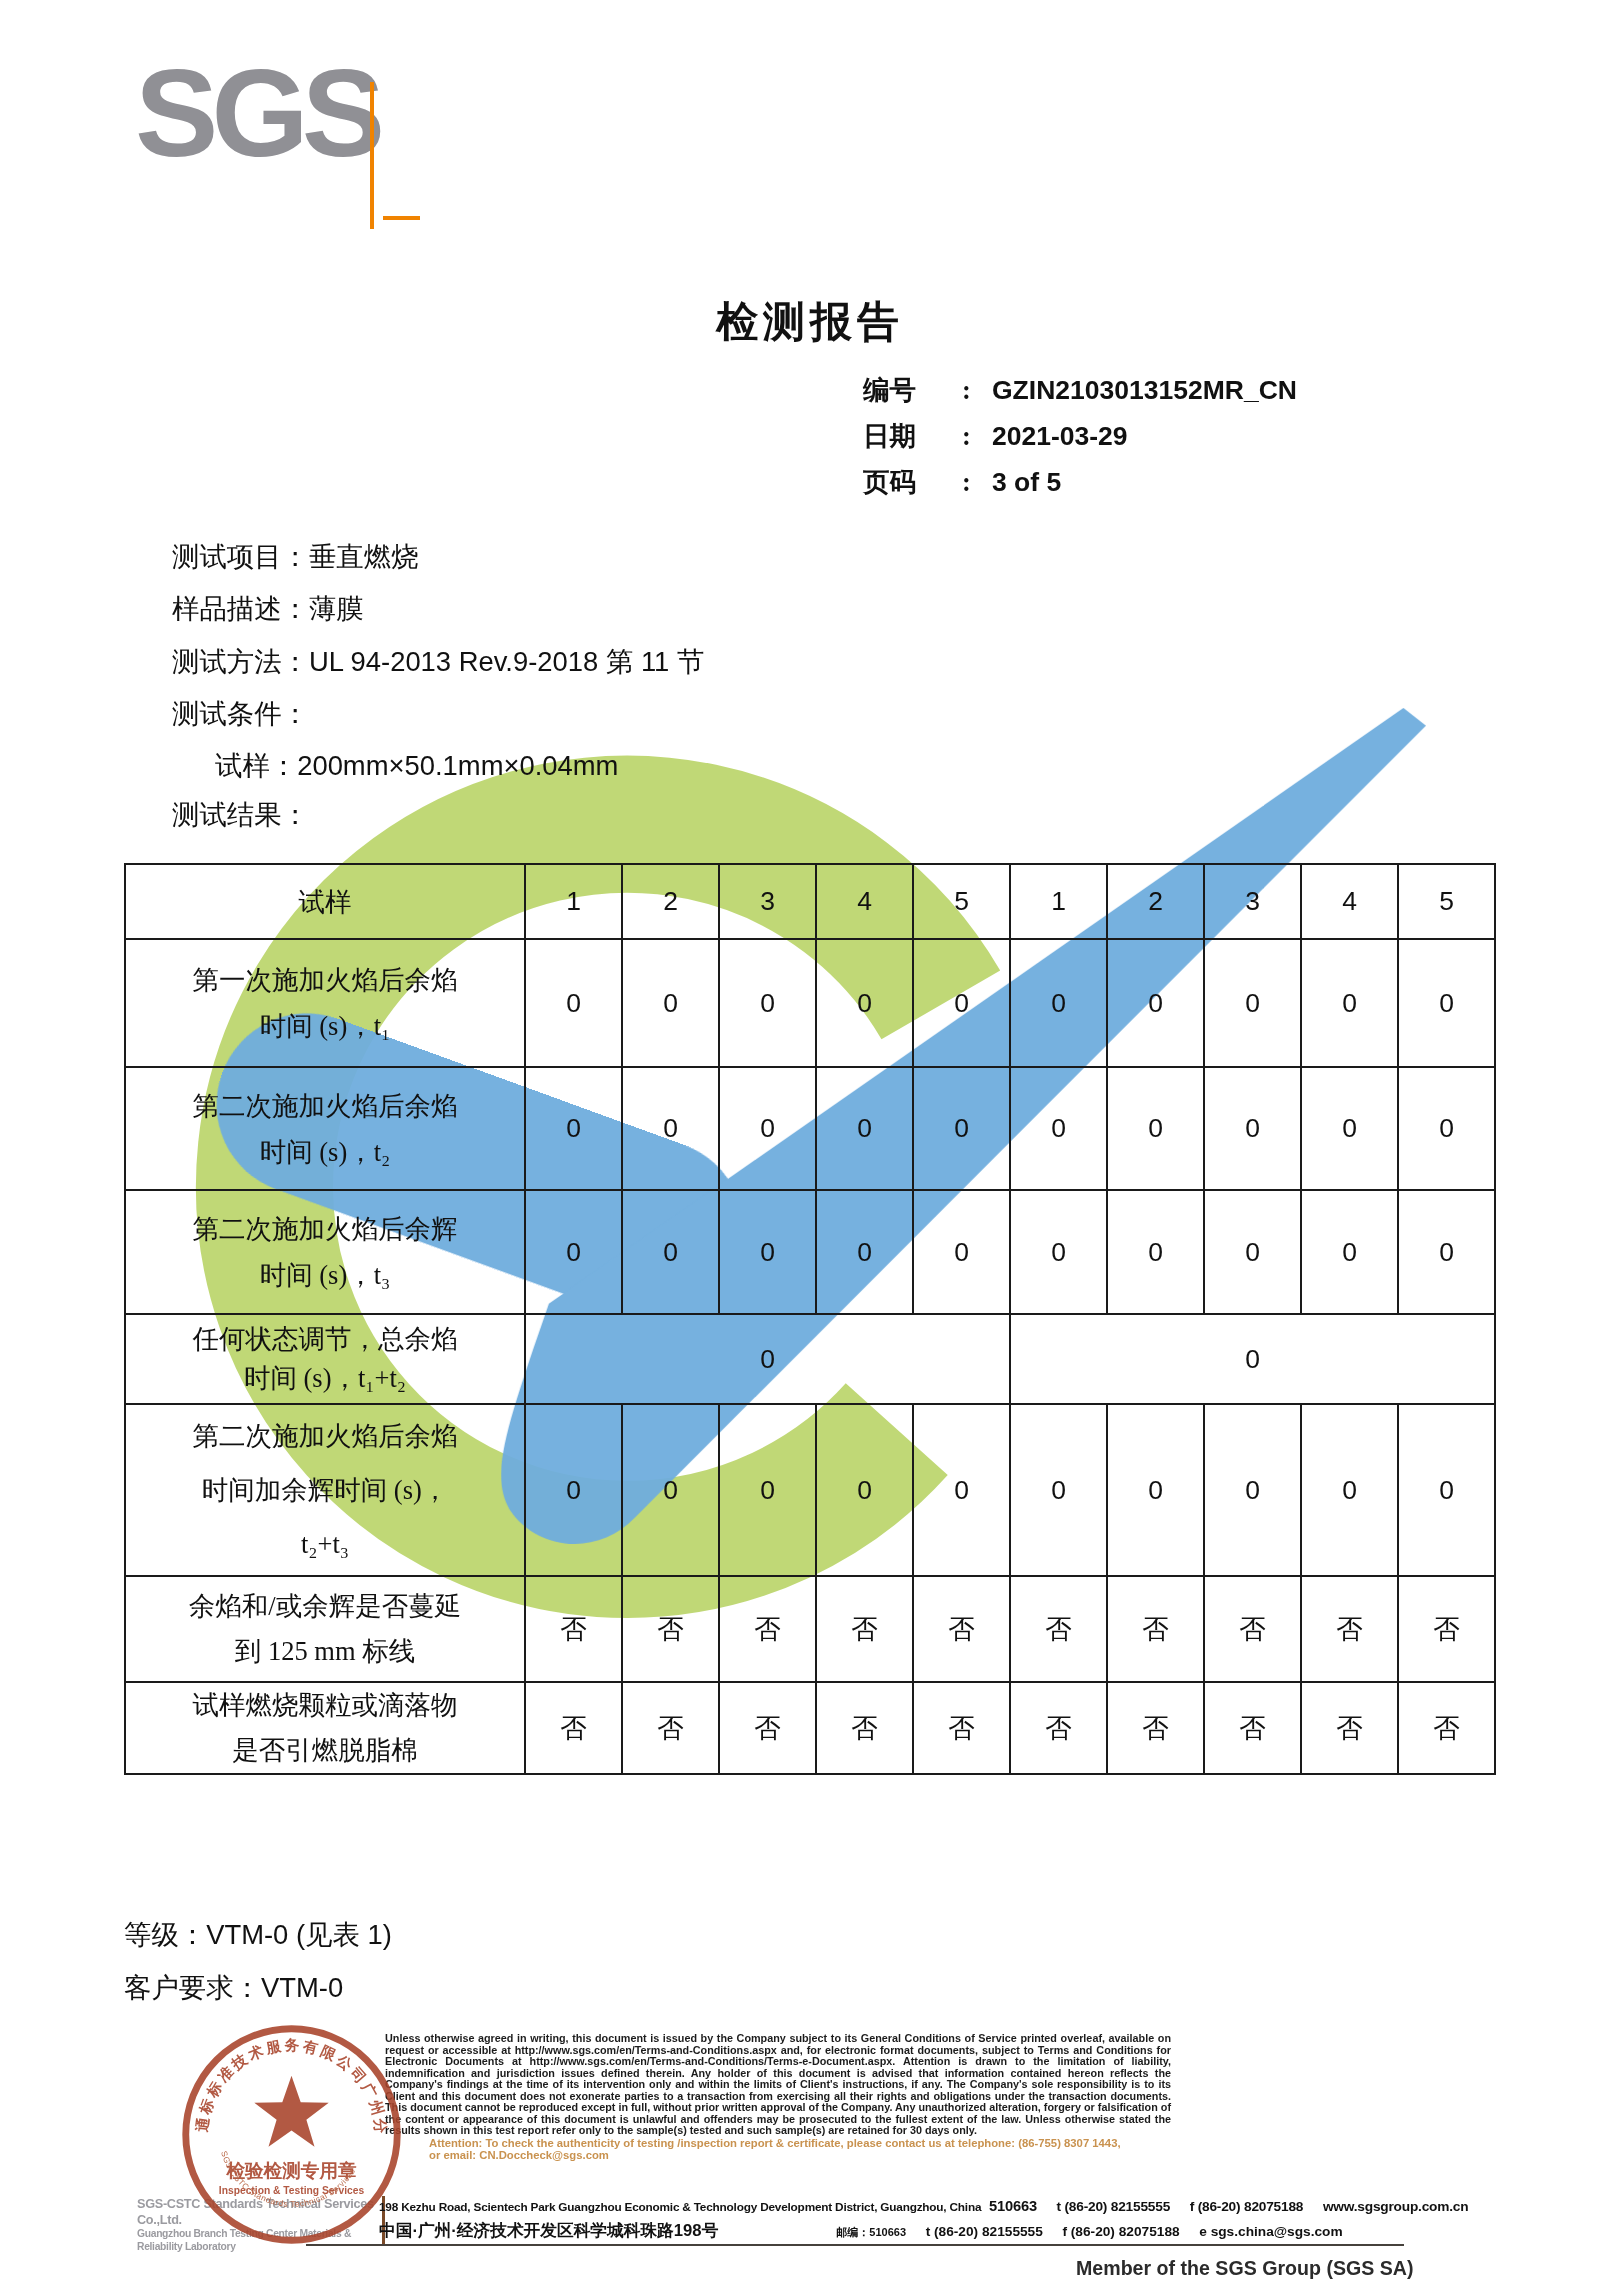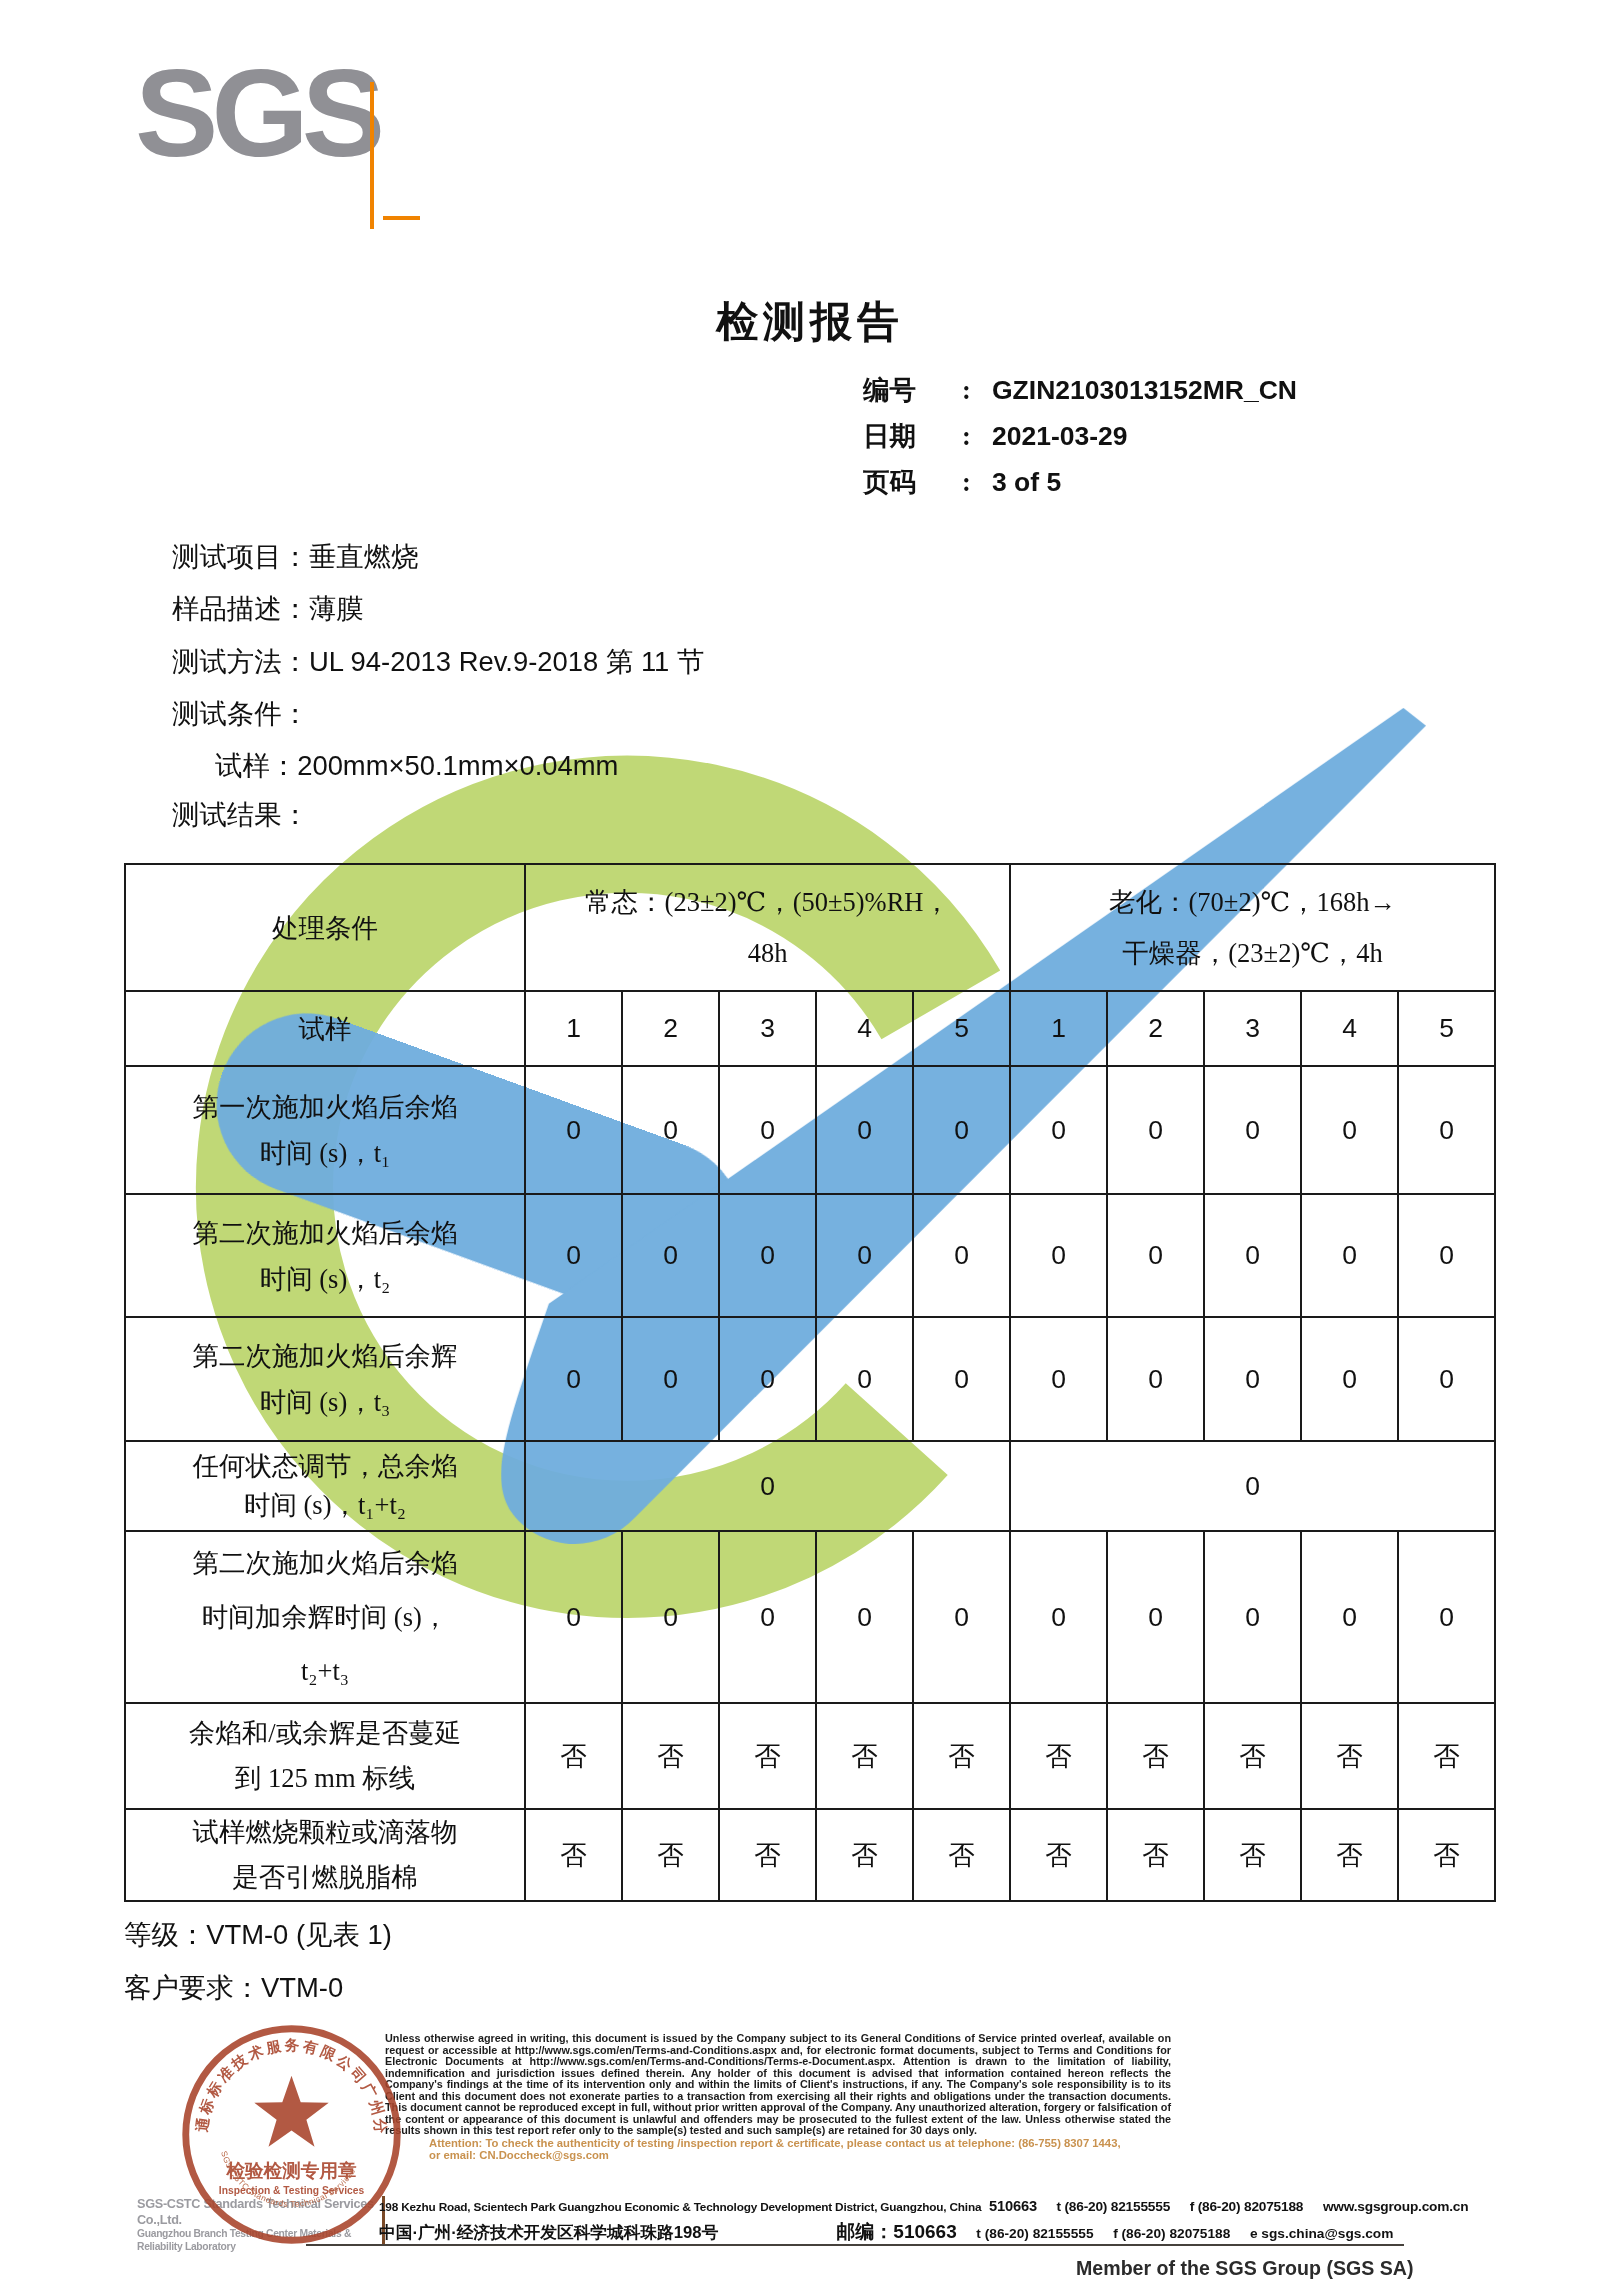--- a/index.html
+++ b/index.html
@@ -82,21 +82,21 @@
   .attention { color:#c9924f; font-weight:700; font-size:11.3px; line-height:12.7px;margin-left:44px; }
 
   .addr-bar { left:382px; top:2196px; width:2.9px; height:49px; background:#7a4a28; z-index:1; }
   .addr-row { position:absolute; left:379px; white-space:nowrap; z-index:1;
     font-family:"Liberation Sans","DejaVu Sans",sans-serif; display:flex; align-items:baseline; }
   .addr-en { top:2198px; font-size:11.8px; font-weight:700; letter-spacing:-0.2px; }
   .addr-en .zip { font-size:14.7px; margin-left:7.8px; }
   .addr-en .contact { font-size:13.7px; margin-left:19.6px; }
   .addr-cn { top:2219px; }
   .addr-cn .cnmain { font-size:16.7px; font-weight:700; }
-  .addr-cn .ziplbl { font-size:19px; font-weight:700; margin-left:118px; }
+  .addr-cn .ziplbl { font-size:11px; font-weight:700; margin-left:118px; }
   .addr-cn .contact { font-size:13.7px; font-weight:700; margin-left:19.6px; }
 
   .footer-line { left:306px; top:2244px; width:1098px; height:2px;
     background:#c8a470; border-top:2px solid #46413c; z-index:1; }
   .member-line { left:1076px; top:2257px; font-family:"Liberation Sans","DejaVu Sans",sans-serif;
     font-size:19.6px; font-weight:700; color:#2b2b2b; z-index:1; }
 </style>
 </head>
 <body>
 
@@ -158,31 +158,20 @@
 <div class="detail-line content-layer" style="top:797px">
   <span>测试结果：</span><span class="val"></span>
 </div>
 
 <table class="results">
   <colgroup>
     <col style="width:400px">
     <col span="10" style="width:97px">
   </colgroup>
   <tbody>
-      <tr class="rh1">
-    <td class="lbl">处理条件</td>
-    <td colspan="5">
-      <div class="hline1">常态：(23±2)℃，(50±5)%RH，</div>
-      <div class="hline1">48h</div>
-    </td>
-    <td colspan="5">
-      <div class="hline1">老化：(70±2)℃，168h→</div>
-      <div class="hline1">干燥器，(23±2)℃，4h</div>
-    </td>
-  </tr>
   <tr class="rh2">
     <td class="lbl">试样</td>
     <td class="num">1</td>
     <td class="num">2</td>
     <td class="num">3</td>
     <td class="num">4</td>
     <td class="num">5</td>
     <td class="num">1</td>
     <td class="num">2</td>
     <td class="num">3</td>

